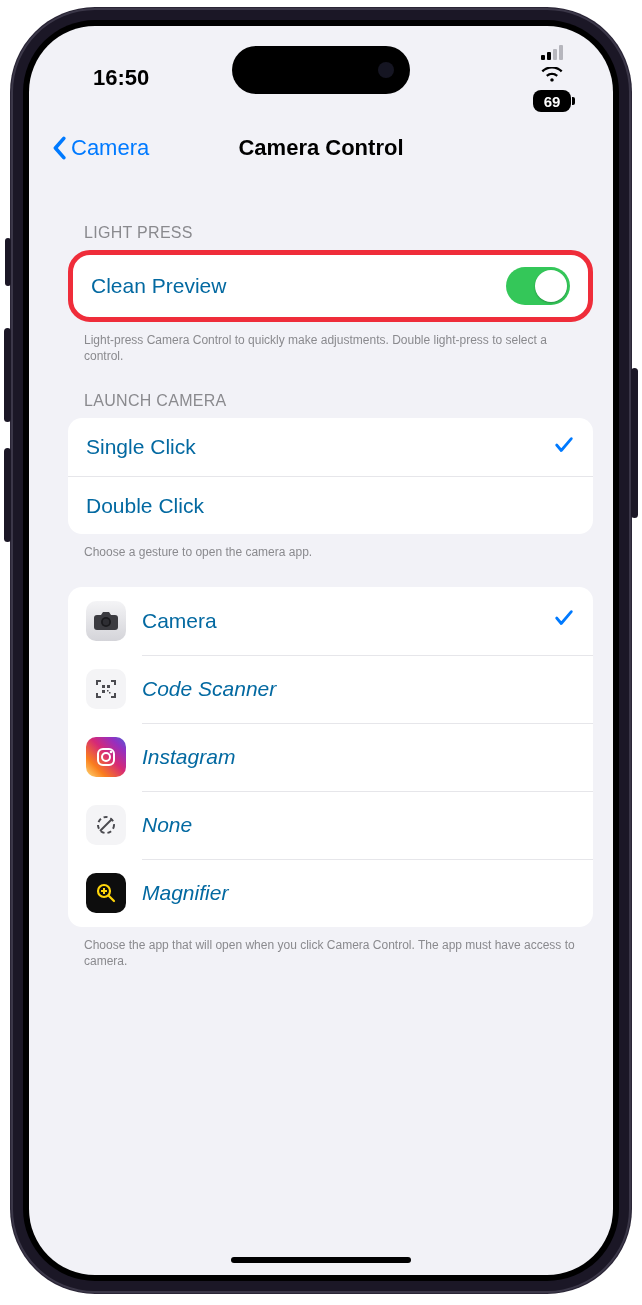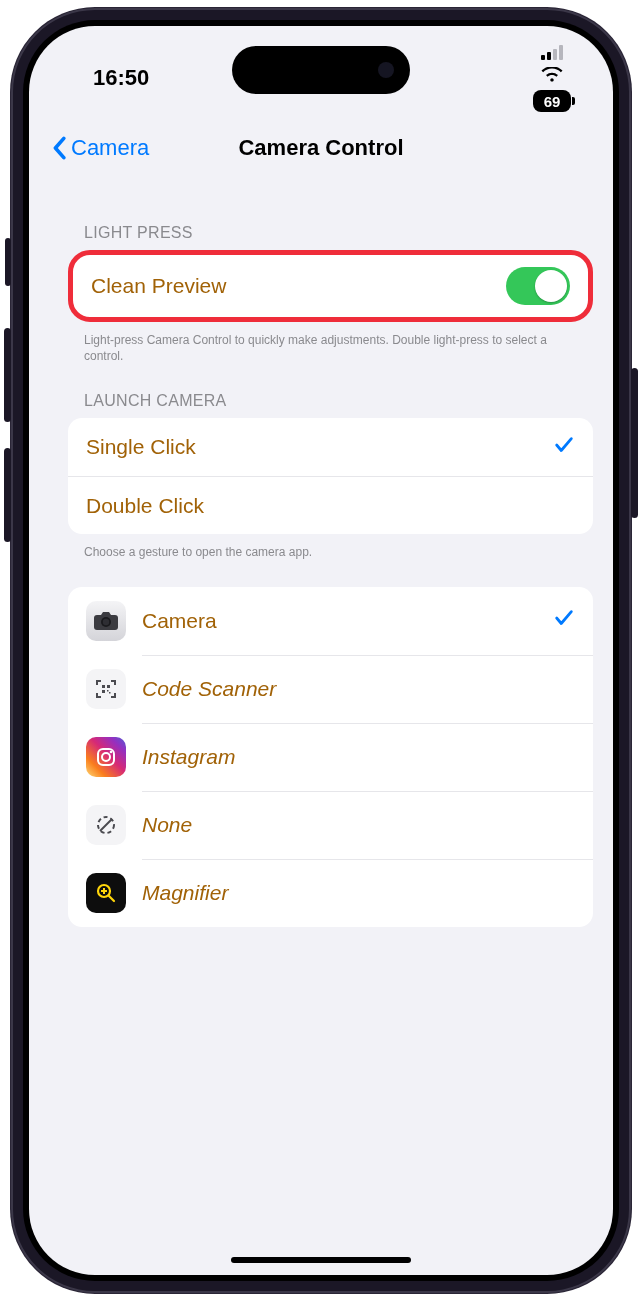--- a/index.html
+++ b/index.html
@@ -140,21 +140,21 @@
   }
   .card.highlight{
     border:5px solid #ef2d3a;
     border-radius:22px;
   }
 
   .row{
     display:flex; align-items:center; justify-content:space-between;
     min-height:58px;
     padding: 12px 18px;
-    font-size:21px; color:#a16207;
+    font-size:21px; color:#0369a1;
   }
   .row + .row { border-top:1px solid #e6e6ea;}
   .row-left{display:flex; align-items:center; gap:16px;}
   .row-label{font-size:21px;}
   .check{ color:#007aff; }
 
   
   .switch{
     width:64px; height:38px; border-radius:38px;
     background:#34c759; position:relative;
@@ -341,19 +341,20 @@
                     <line x1="15" y1="15" x2="20" y2="20" stroke="#ffd60a" stroke-width="2.2" stroke-linecap="round"></line>
                     <line x1="7" y1="10" x2="13" y2="10" stroke="#ffd60a" stroke-width="2"></line>
                     <line x1="10" y1="7" x2="10" y2="13" stroke="#ffd60a" stroke-width="2"></line>
                   </svg>
               </span>
               <span class="row-label">Magnifier</span>
             </div>
           </div>
 
         </div>
+        <div class="group-footer">Choose the app that will open when you click Camera Control. The app must have access to camera.</div>
 
       </div>
 
       <div class="home-indicator"></div>
     </div>
   </div>
 </div>
 
 </body></html>

